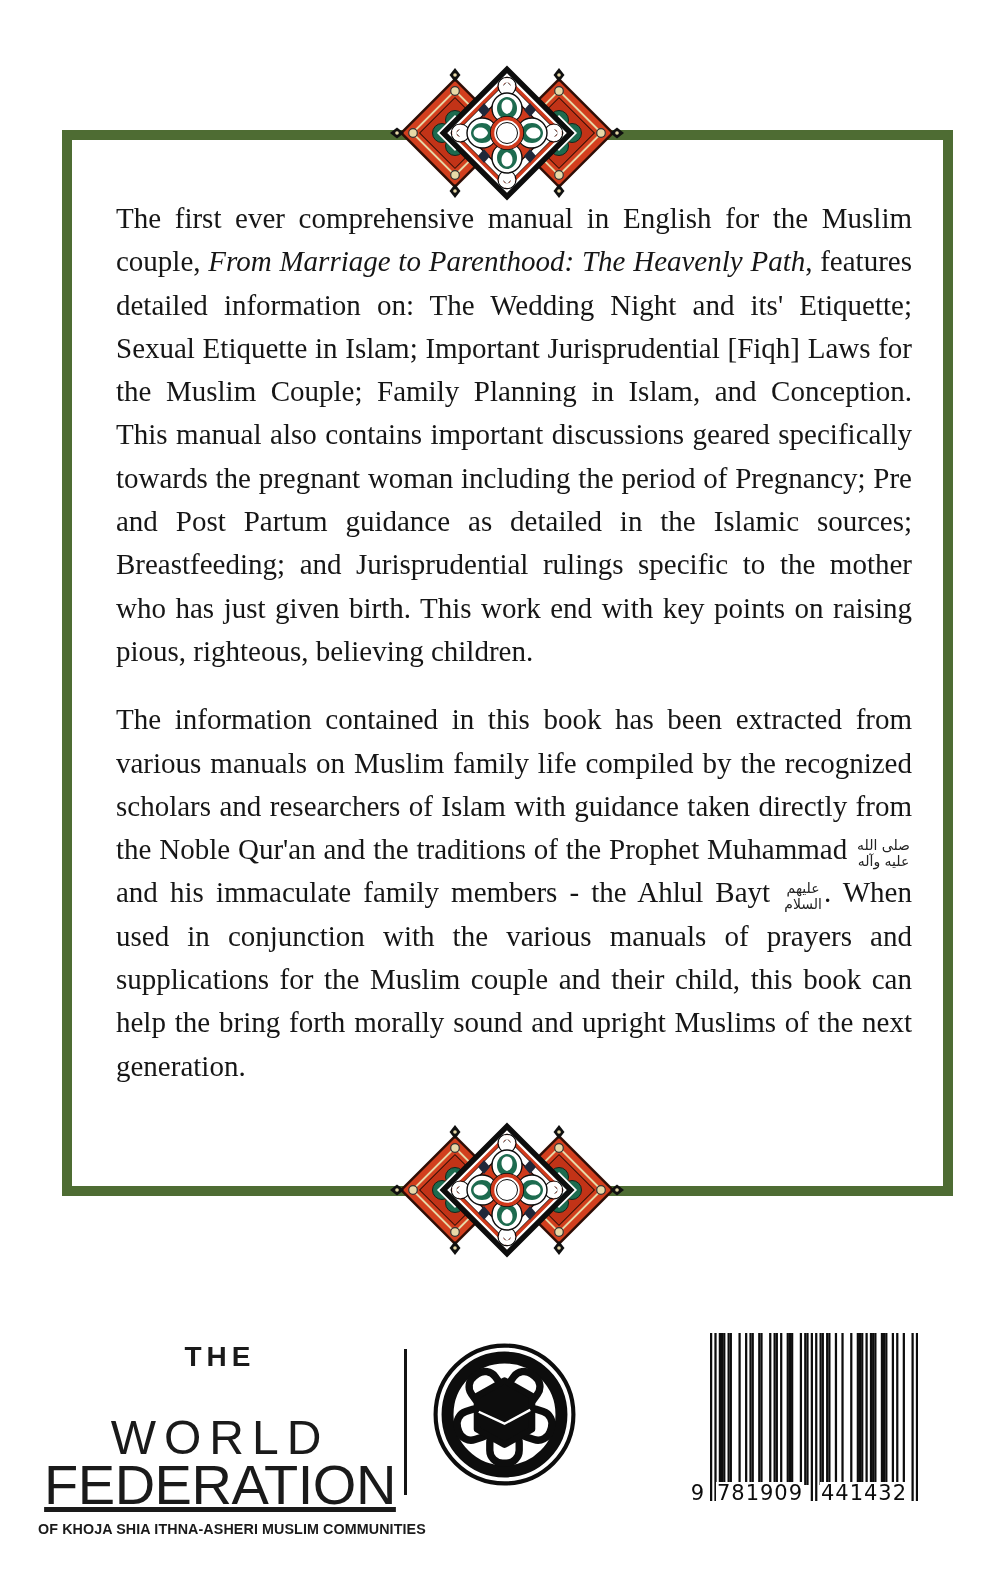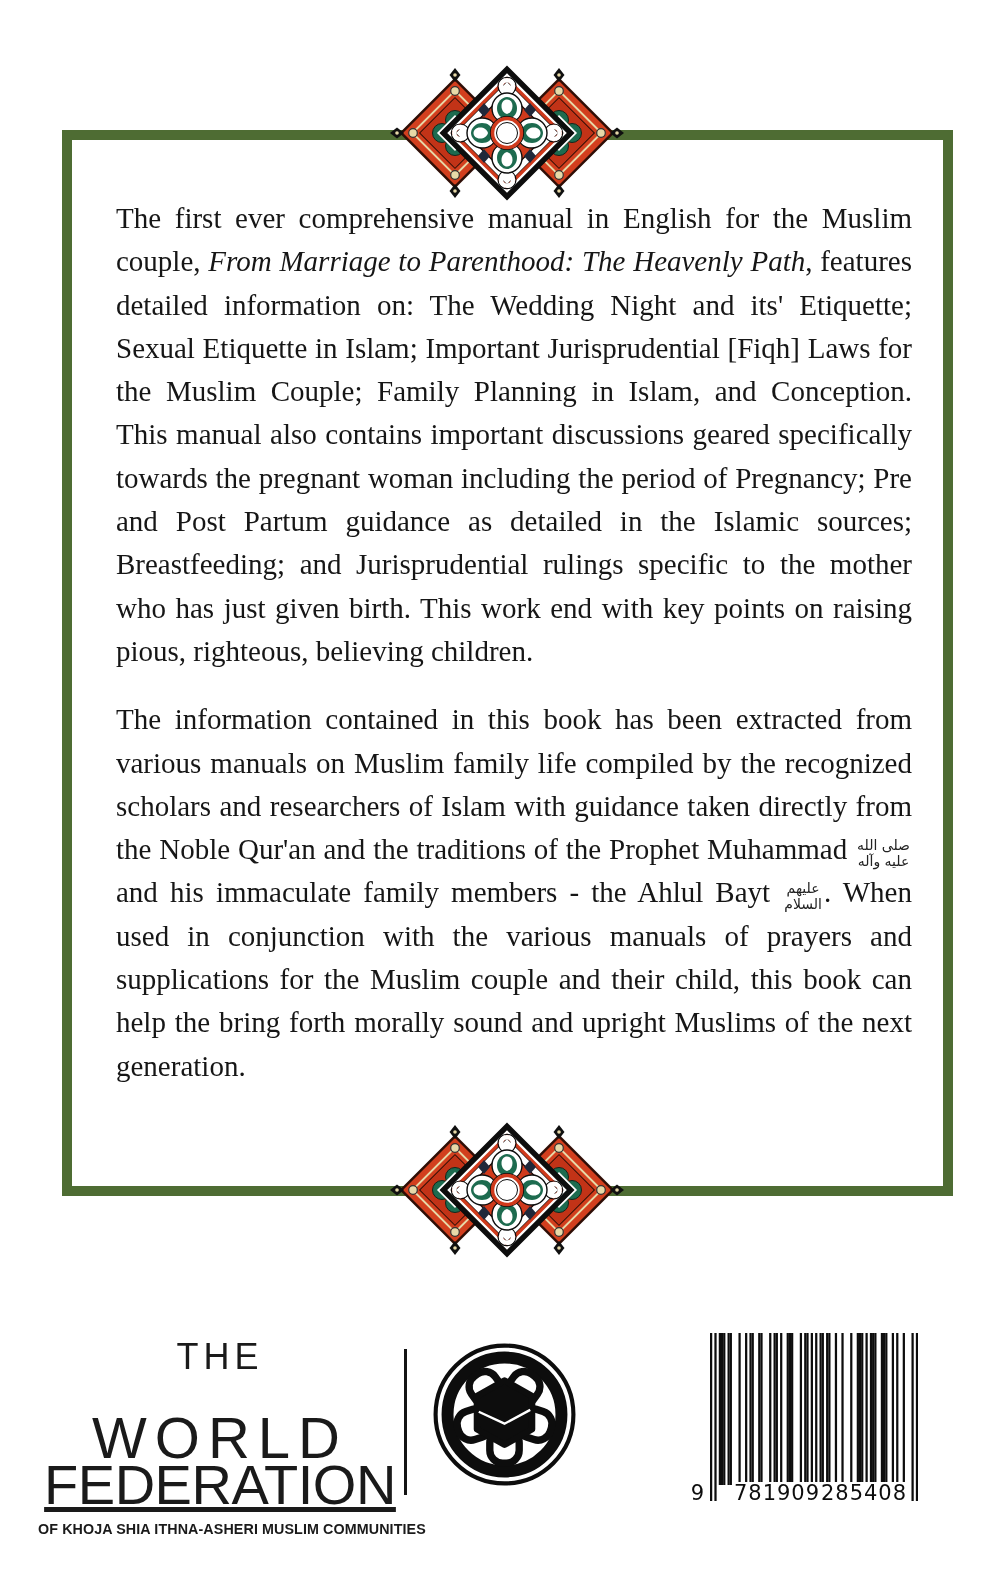--- a/index.html
+++ b/index.html
@@ -24,35 +24,35 @@
   .honorific{
     display:inline-block;direction:rtl;font-family:"DejaVu Sans",sans-serif;
     font-size:14px;line-height:1.18;text-align:center;vertical-align:-7px;
     margin:0 2px;color:#222;
   }
   .honorific .h-line{display:block;}
   .publisher{
     position:absolute;left:38px;top:1344px;width:364px;text-align:center;
     font-family:"Liberation Sans",sans-serif;color:#1a1a1a;
   }
-  .pub-the{display:block;font-size:36px;line-height:26px;letter-spacing:5px;margin-bottom:4px;}
-  .pub-world{display:block;font-size:58px;line-height:42px;letter-spacing:8px;margin-top:47px;}
+  .pub-the{display:block;font-size:28px;line-height:26px;letter-spacing:5px;margin-bottom:4px;font-weight:bold;}
+  .pub-world{display:block;font-size:48px;line-height:42px;letter-spacing:8px;margin-top:47px;}
   .pub-fed{display:block;font-size:56px;line-height:52px;letter-spacing:-0.5px;text-decoration:underline;}
   .pub-tagline{display:block;font-size:14.3px;line-height:16px;font-weight:bold;letter-spacing:0.1px;margin-top:10px;white-space:nowrap;}
   .logo-divider{position:absolute;left:404px;top:1349px;width:3px;height:146px;background:#141414;}
   .emblem{position:absolute;left:431px;top:1341px;width:147px;height:147px;}
   .barcode{position:absolute;left:688px;top:1333px;width:240px;height:182px;}
   .barcode-bars{position:absolute;left:22px;top:0;}
   .bc-digit{
     position:absolute;top:149px;font-family:"DejaVu Sans",sans-serif;
     font-size:21px;line-height:22px;letter-spacing:1px;color:#0d0d0d;background:#fff;
     text-align:center;
   }
   .bc-d0{left:0;width:20px;}
-  .bc-d1{left:45px;width:88px;}
+  .bc-d1{left:28px;width:88px;}
   .bc-d2{left:132px;width:88px;}
   .defs-svg{position:absolute;width:0;height:0;}
 </style>
 </head>
 <body>
 
 <svg class="defs-svg" aria-hidden="true">
   <defs>
     <g id="side-dia">
       <g transform="rotate(45)">
@@ -218,14 +218,14 @@
       <rect x="173.01" y="0" width="2.24" height="152"></rect>
       <rect x="175.20" y="0" width="2.24" height="152"></rect>
       <rect x="181.77" y="0" width="2.24" height="152"></rect>
       <rect x="186.15" y="0" width="2.24" height="152"></rect>
       <rect x="192.72" y="0" width="2.24" height="152"></rect>
       <rect x="201.48" y="0" width="2.24" height="168"></rect>
       <rect x="205.86" y="0" width="2.24" height="168"></rect>
     </svg>
   <span class="bc-digit bc-d0">9</span>
   <span class="bc-digit bc-d1">781909</span>
-  <span class="bc-digit bc-d2">285408</span>
+  <span class="bc-digit bc-d2">441432</span>
 </div>
 
 </body></html>

